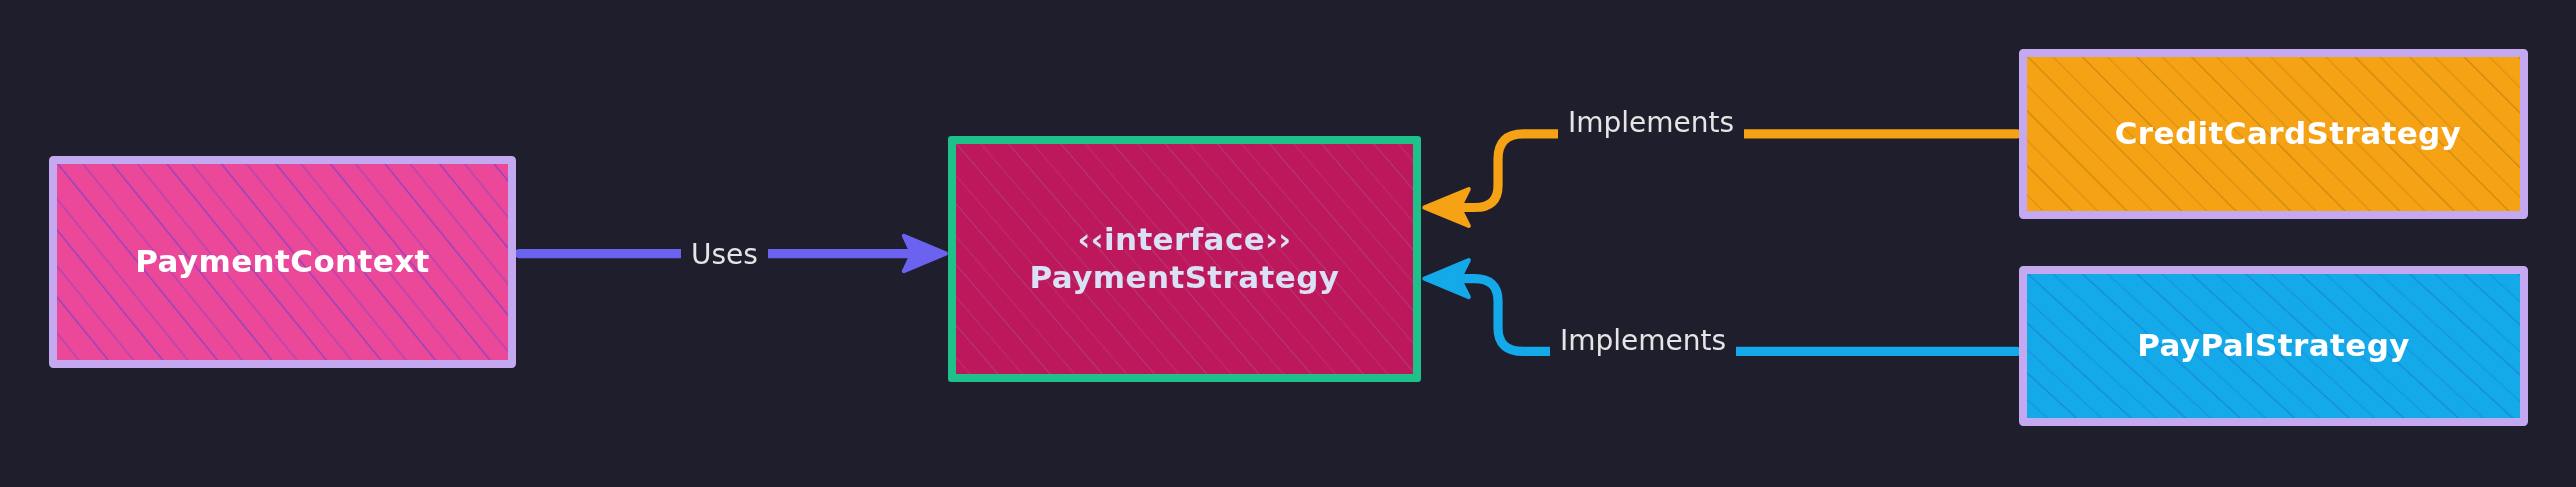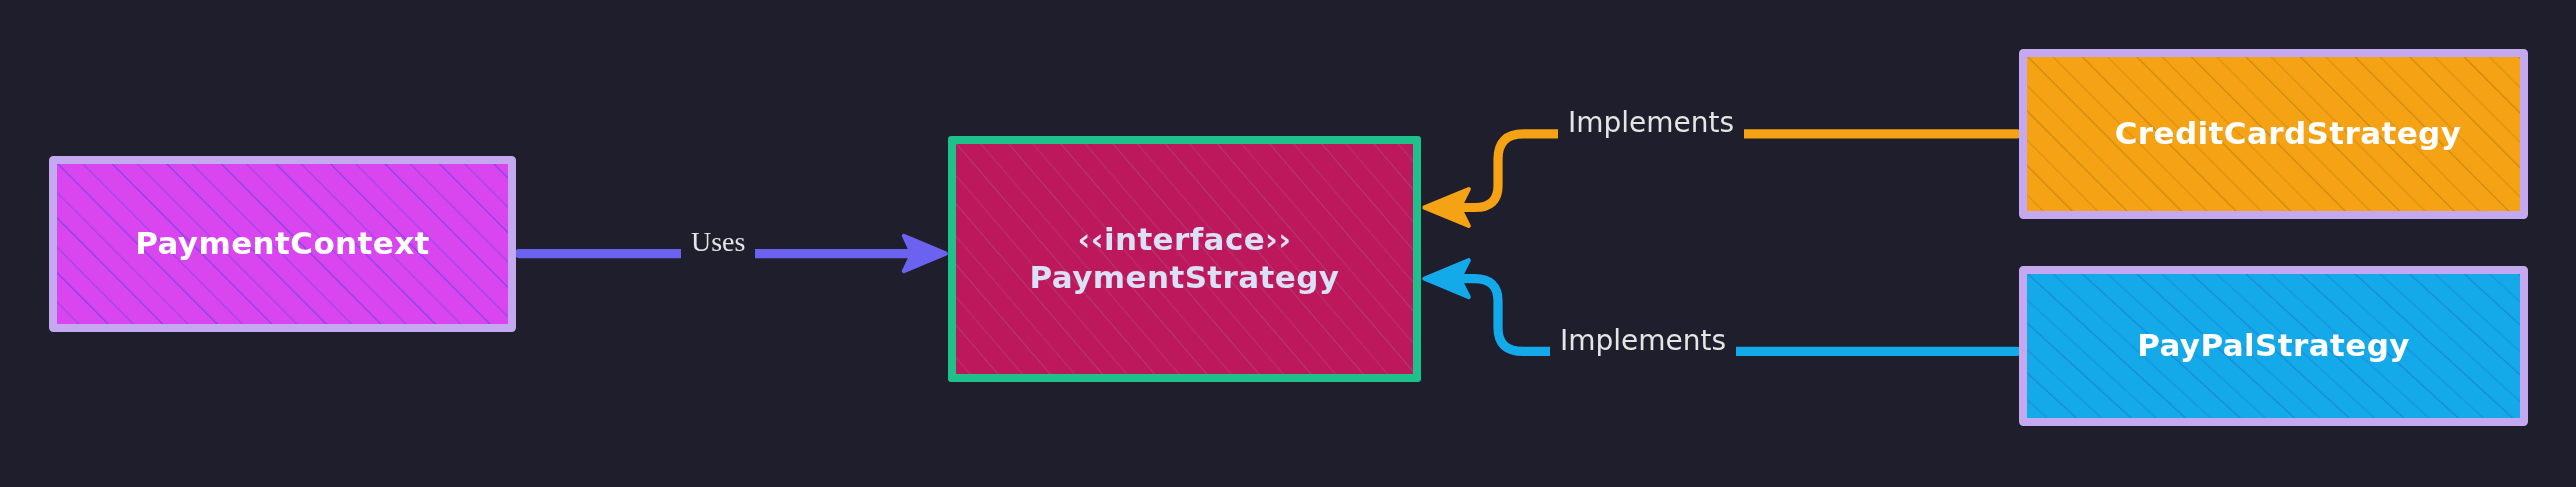--- a/index.html
+++ b/index.html
@@ -50,22 +50,22 @@
     letter-spacing: 0.4px;
     line-height: 1.22;
     white-space: pre-line;
   }
 
   
   #node-payment-context {
     left: 49px;
     top: 156px;
     width: 467px;
-    height: 176px;
-    background: #d946ef;
+    height: 212px;
+    background: #ec4899;
     border: 8.4px solid #c5a9f0;
     border-radius: 4.2px;
   }
   #node-payment-context .label {
     color: #ffffff;
     font-size: 31px;
   }
 
   
   #node-payment-strategy {
@@ -119,22 +119,21 @@
     z-index: 6;
     color: #e5e5e5;
     font-family: "DejaVu Sans", sans-serif;
     font-size: 28px;
     background: #1f1e2c;
     padding: 1.7px 10px;
     white-space: nowrap;
   }
   #edge-label-uses {
     left: 681px;
-    top: 224px;
-    font-family: Liberation Serif, serif;
+    top: 236px;
   }
   #edge-label-implements-credit {
     left: 1558px;
     top: 104px;
   }
   #edge-label-implements-paypal {
     left: 1550px;
     top: 322px;
   }
 </style>

